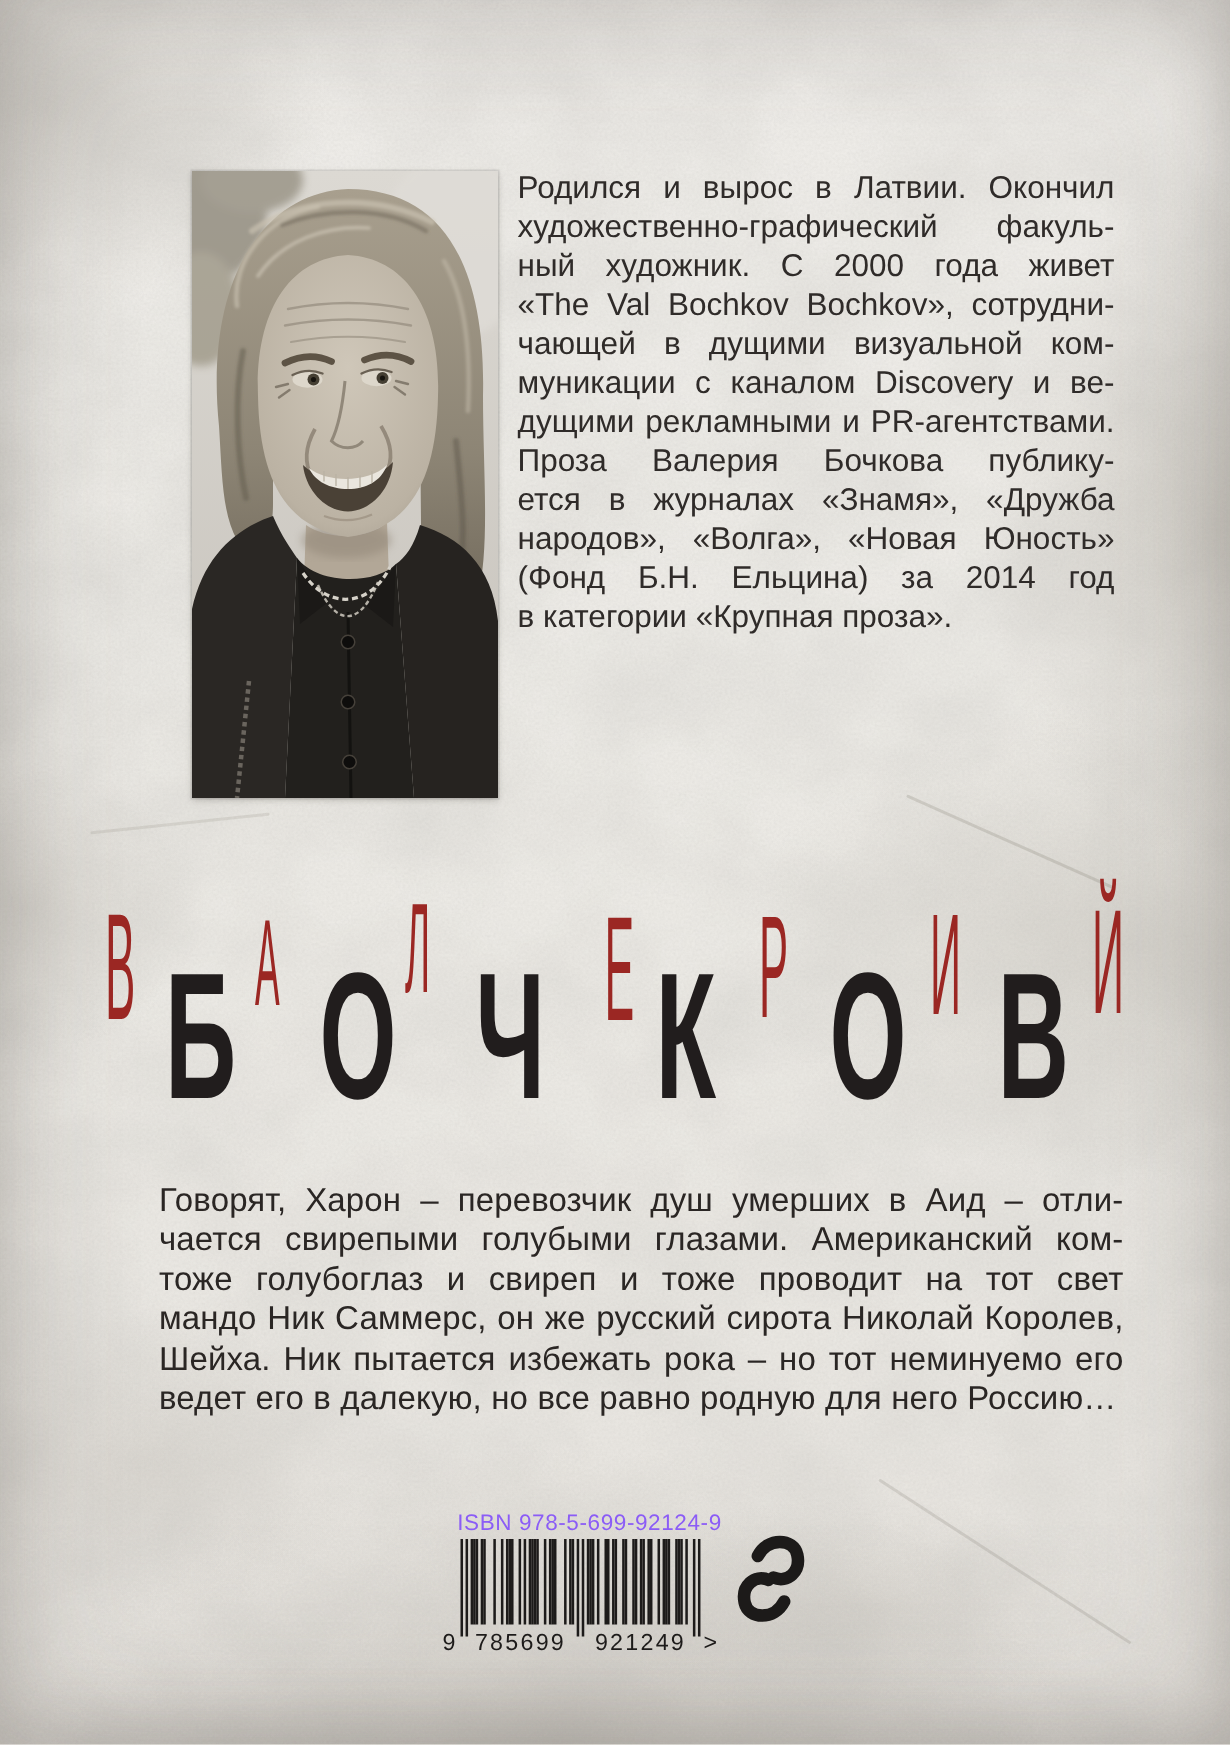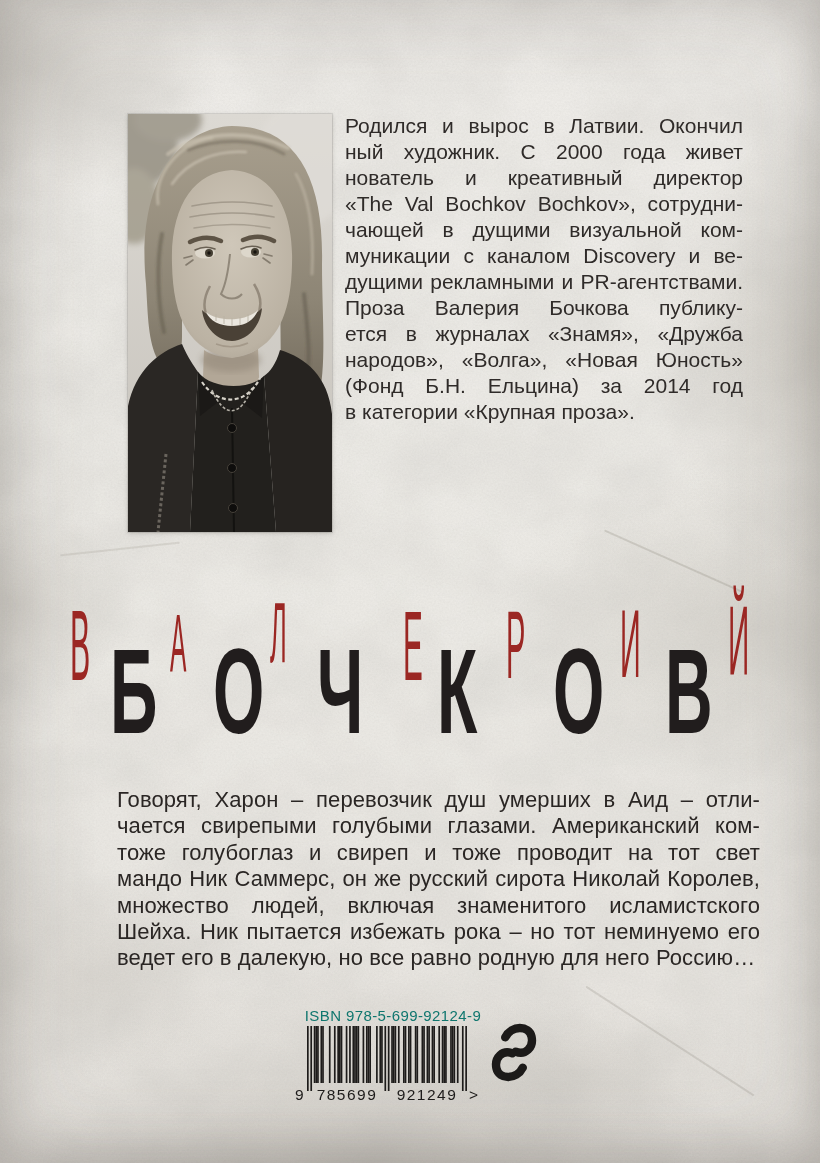--- a/index.html
+++ b/index.html
@@ -35,33 +35,33 @@
 
   .photo{
     position:absolute;left:128px;top:114px;width:204px;height:418px;
     overflow:hidden;outline:1px solid rgba(0,0,0,.08);
     box-shadow:0 1px 4px rgba(60,55,48,.25);
   }
   .photo svg{display:block;width:100%;height:100%;}
 
   .bio{position:absolute;left:345px;top:113px;width:398px;color:#2f2b29;}
   .bio .jline{font-size:21px;line-height:26px;}
-  .annotation{position:absolute;left:106px;top:787px;width:643px;color:#2a2624;margin-left:11px;}
+  .annotation{position:absolute;left:106px;top:787px;width:643px;color:#2a2624;}
   .annotation .jline{font-size:22px;line-height:26.4px;letter-spacing:.1px;}
   .jline{text-align:justify;text-align-last:justify;white-space:nowrap;}
   .jline.last{text-align-last:left;}
 
   .title-layer{position:absolute;inset:0;pointer-events:none;}
   .tl{position:absolute;line-height:1;transform-origin:0 0;font-family:"Liberation Sans",sans-serif;}
   .tl.red{font-weight:400;transform:scaleX(.30);}
   .tl.black{font-weight:700;transform:scaleX(.55);}
 
   .isbn-text{
     position:absolute;left:293px;top:1007px;width:200px;
-    font-size:15px;letter-spacing:.4px;text-align:center;color:#0f766e;
+    font-size:15px;letter-spacing:.4px;text-align:center;color:#8b5cf6;
   }
   .barcode-svg{position:absolute;left:293px;top:1026px;width:200px;height:78px;}
   .logo-svg{position:absolute;left:489px;top:1019px;width:50px;height:67px;}
 </style>
 </head>
 <body>
 
 <div class="cover">
 
   <div class="wall"></div>
@@ -180,22 +180,22 @@
       </g>
       <path d="M38,340 L30,418" stroke="#6a655e" stroke-width="3" stroke-dasharray="3 2.5" fill="none"></path>
 
       <path d="M74,268 C90,292 118,292 132,264" fill="none" stroke="#d6d2c9" stroke-width="2.2" stroke-dasharray="4 2.5"></path>
       <path d="M84,276 C96,304 112,304 124,274" fill="none" stroke="#cfcabf" stroke-width="1.6" stroke-dasharray="3 2" opacity=".85"></path>
     </svg>
   </div>
 
   <div class="bio">
       <div class="jline">Родился и вырос в Латвии. Окончил</div>
+      <div class="jline">художественно-графический факуль-</div>
       <div class="jline">ный художник. С 2000 года живет</div>
-      <div class="jline">нователь и креативный директор</div>
       <div class="jline">«The Val Bochkov Bochkov», сотрудни-</div>
       <div class="jline">чающей в дущими визуальной ком-</div>
       <div class="jline">муникации с каналом Discovery и ве-</div>
       <div class="jline">дущими рекламными и PR-агентствами.</div>
       <div class="jline">Проза Валерия Бочкова публику-</div>
       <div class="jline">ется в журналах «Знамя», «Дружба</div>
       <div class="jline">народов», «Волга», «Новая Юность»</div>
       <div class="jline">(Фонд Б.Н. Ельцина) за 2014 год</div>
       <div class="jline last">в категории «Крупная проза».</div>
     </div>
@@ -214,21 +214,20 @@
       <span class="tl red" style="left: 620px; top: 596px; font-size: 96px; color: rgb(155, 39, 35);">И</span>
       <span class="tl black" style="left: 665px; top: 631px; font-size: 120px; color: rgb(33, 29, 29);">В</span>
       <span class="tl red" style="left: 728px; top: 591px; font-size: 99px; color: rgb(155, 39, 35);">Й</span>
     </div>
 
   <div class="annotation">
       <div class="jline">Говорят, Харон – перевозчик душ умерших в Аид – отли-</div>
       <div class="jline">чается свирепыми голубыми глазами. Американский ком-</div>
       <div class="jline">тоже голубоглаз и свиреп и тоже проводит на тот свет</div>
       <div class="jline">мандо Ник Саммерс, он же русский сирота Николай Королев,</div>
-      <div class="jline">множество людей, включая знаменитого исламистского</div>
       <div class="jline">Шейха. Ник пытается избежать рока – но тот неминуемо его</div>
       <div class="jline last">ведет его в далекую, но все равно родную для него Россию…</div>
     </div>
 
   <div class="isbn-text">ISBN 978-5-699-92124-9</div>
 
   <svg class="barcode-svg" viewBox="0 0 200 78">
     <g id="bars" fill="#1d1b1a">
         <rect x="14.00" y="0" width="1.68" height="65"></rect>
         <rect x="17.37" y="0" width="1.68" height="65"></rect>

